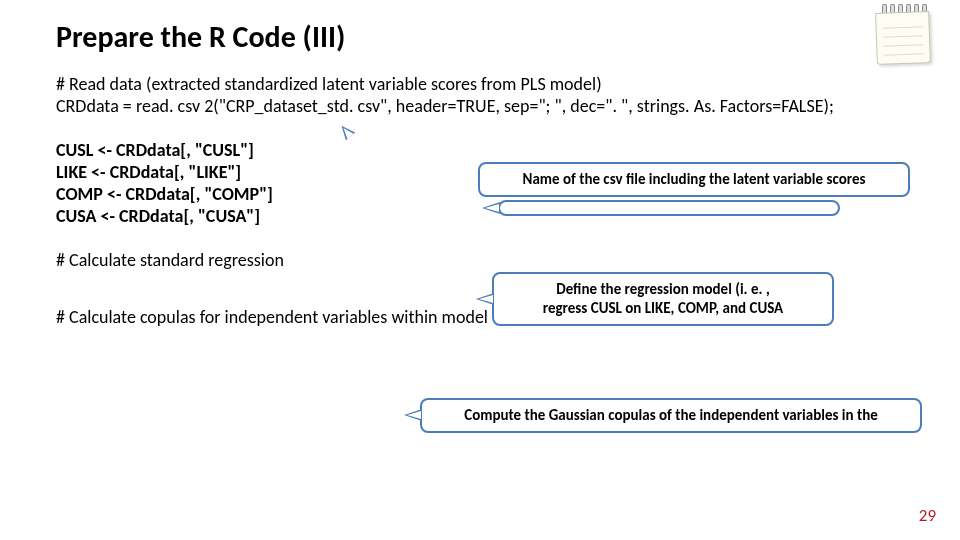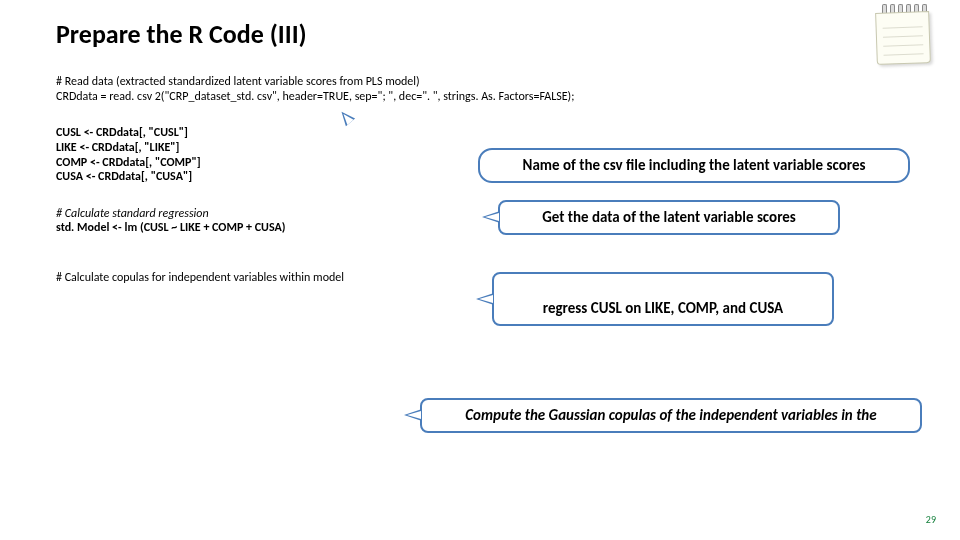--- a/index.html
+++ b/index.html
@@ -6,21 +6,21 @@
     margin: 0;
     padding: 0;
     width: 960px;
     height: 540px;
     font-family: Calibri, Arial, sans-serif;
     background: #fff;
     position: relative;
     overflow: hidden;
   }
   .title {
-    font-size: 26px;
+    font-size: 30px;
     font-weight: bold;
     color: #000;
     position: absolute;
     left: 56px;
     top: 18px;
   }
   .notepad {
     position: absolute;
     right: 28px;
     top: 4px;
@@ -54,21 +54,21 @@
   .notepad .pad div {
     height: 4px;
     border-bottom: 1px solid #dcdccf;
     margin: 4px 6px 0 6px;
   }
   .content {
     position: absolute;
     left: 56px;
     top: 74px;
     width: 848px;
-    font-size: 12px;
+    font-size: 18px;
     line-height: 1.22;
     color: #000;
   }
   .block {
     margin-bottom: 18px;
     position: relative;
   }
   .bold { font-weight: bold; }
   .callout {
     position: absolute;
@@ -117,22 +117,22 @@
     left: -4px;
     top: 3px;
     border-left: 4px solid transparent;
     border-right: 4px solid transparent;
     border-bottom: 11px solid #fff;
   }
   .pagenum {
     position: absolute;
     right: 24px;
     bottom: 14px;
-    font-size: 10px;
-    color: #15803d;
+    font-size: 17px;
+    color: #b91c1c;
   }
 </style>
 </head>
 <body>
 
 <div class="title">Prepare the R Code (III)</div>
 
 <div class="notepad">
   <div class="spiral">
       <span></span>
@@ -158,44 +158,42 @@
   </div>
 
   <div class="block bold" style="margin-top:22px;">
     <div>CUSL &lt;- CRDdata[, "CUSL"]</div>
     <div>LIKE &lt;- CRDdata[, "LIKE"]</div>
     <div>COMP &lt;- CRDdata[, "COMP"]</div>
     <div>CUSA &lt;- CRDdata[, "CUSA"]</div>
   </div>
 
   <div class="block bold" style="margin-top:22px;">
-    <div style="font-weight:normal;font-style:italic;"># Calculate standard regression</div>
-    <div>std. Model &lt;- lm (CUSL ~ LIKE + COMP + CUSA)</div>
+    <div style="font-weight:normal;"># Calculate standard regression</div>
   </div>
 
   <div class="block bold" style="margin-top:35px;">
     <div style="font-weight:normal;"># Calculate copulas for independent variables within model</div>
   </div>
 
 </div>
 
-<div class="callout" style="left:478px; top:148px; width:400px;border-radius:14px;">
+<div class="callout" style="left:478px; top:162px; width:400px;">
   <span>Name of the csv file including the latent variable scores</span>
   <div class="tail tail-up" style="left:-140px; top:-40px; transform:rotate(-40deg);"></div>
 </div>
 
 <div class="callout" style="left:498px; top:200px; width:310px;">
-  <span>Get the data of the latent variable scores</span>
   <div class="tail tail-left"></div>
 </div>
 
 <div class="callout" style="left:492px; top:272px; width:310px;">
-  <br>
+  <span>Define the regression model (i. e. ,</span><br>
   <span>regress CUSL on LIKE, COMP, and CUSA</span>
   <div class="tail tail-left"></div>
 </div>
 
-<div class="callout" style="left:420px; top:398px; width:470px;font-style:italic;">
+<div class="callout" style="left:420px; top:398px; width:470px;">
   <span>Compute the Gaussian copulas of the independent variables in the</span><br>
   <div class="tail tail-left"></div>
 </div>
 
 <div class="pagenum">29</div>
 
 </body></html>

